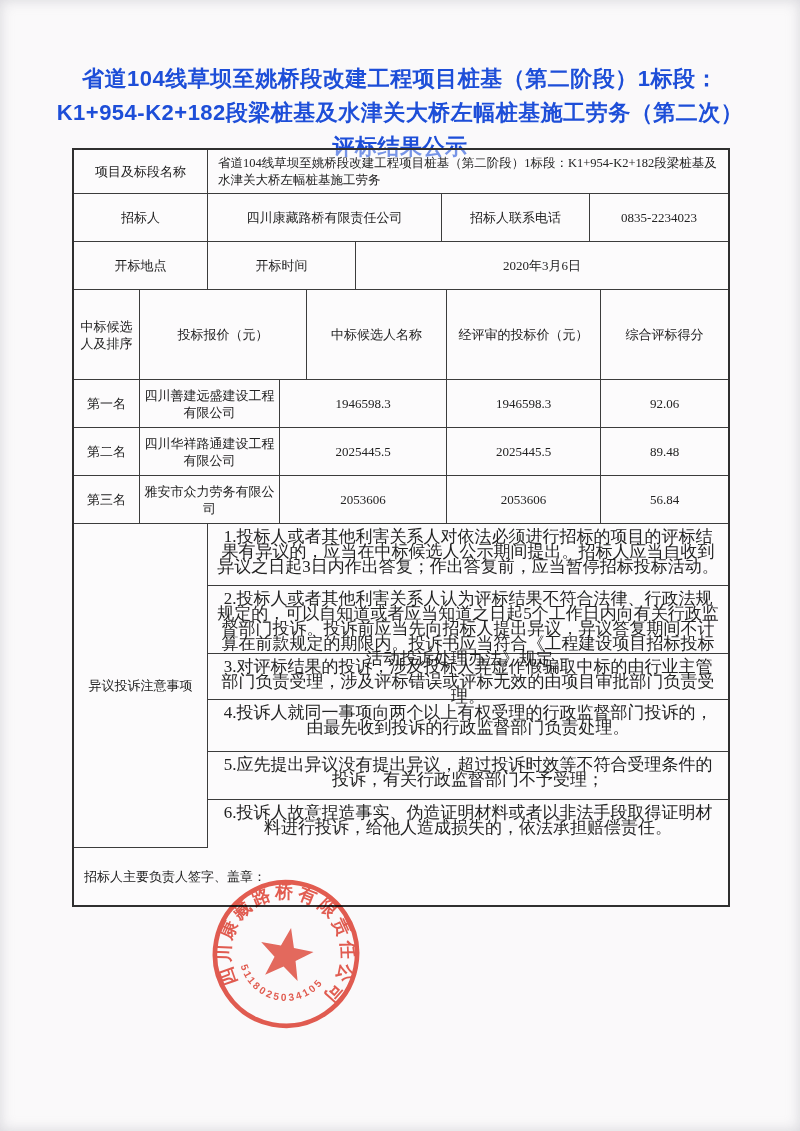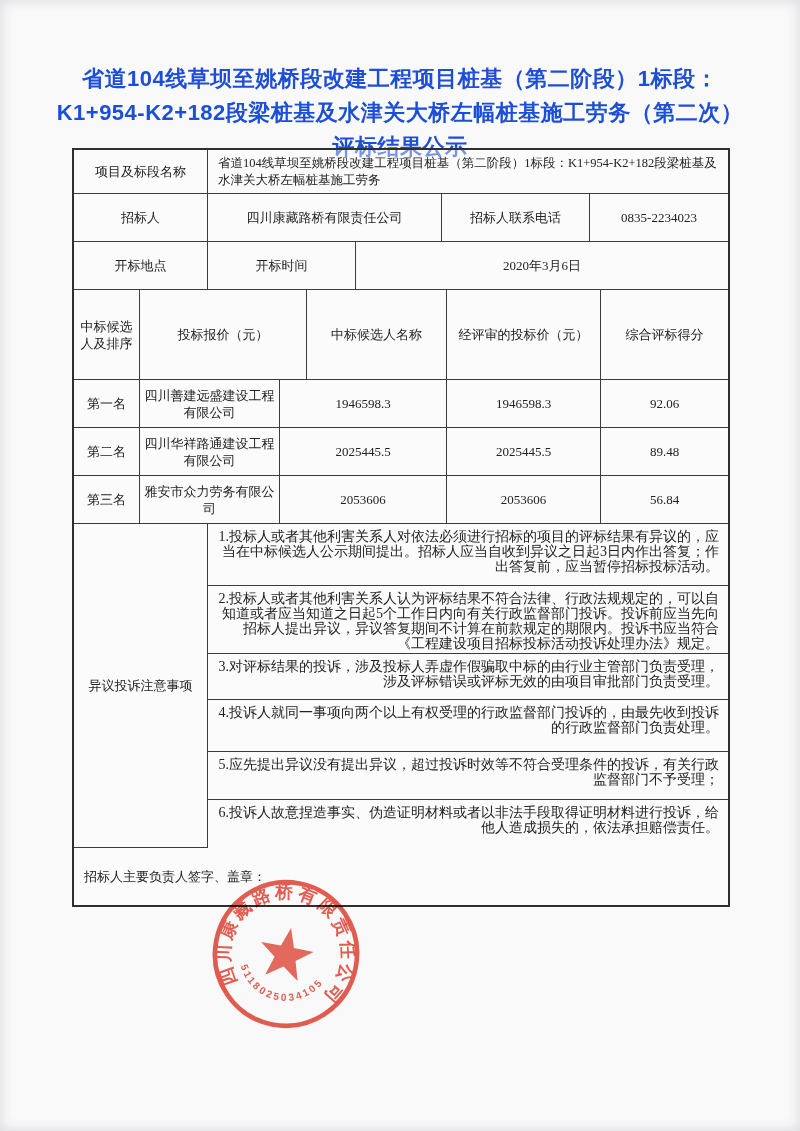--- a/index.html
+++ b/index.html
@@ -44,22 +44,22 @@
   .w66{width:66px;flex:none;}
   .w140{width:140px;flex:none;}
   .w167{width:167px;flex:none;}
   .w154{width:154px;flex:none;text-align:right;}
   .fx{flex:1;}
   .notes{display:flex;flex-direction:column;flex:1;}
   .note{
     box-sizing:border-box;
     border-bottom:1.5px solid #3c3c3c;
     padding:5px 9px 2px 9px;
-    font-size:14px;line-height:15px;
-    text-align:right;
+    font-size:17px;line-height:15px;
+    text-align:center;
   }
   .note:last-child{border-bottom:none;}
   .projval{font-size:12.5px;line-height:17px;}
   
   .stamp{
     position:absolute;left:202px;top:876px;width:168px;height:156px;
     transform:rotate(11deg);
     color:var(--stamp-color,#e0392a);
     opacity:.82;
     mix-blend-mode:multiply;

